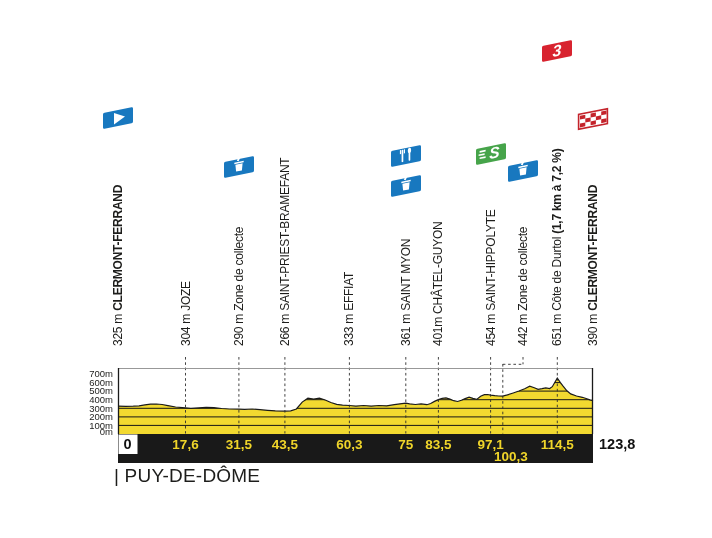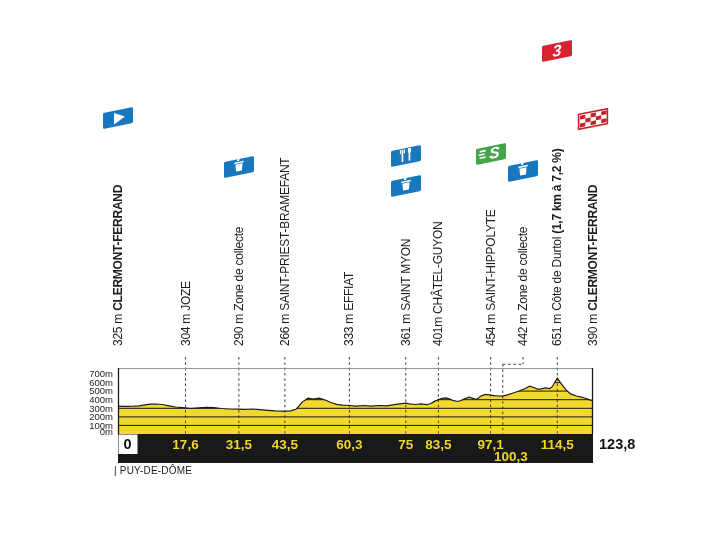--- a/index.html
+++ b/index.html
@@ -9,21 +9,21 @@
   }
   .canvas svg{position:absolute;left:0;top:0;}
   .wp-label{
     position:absolute;transform-origin:0 0;transform:rotate(-90deg);
     white-space:nowrap;font-size:12px;line-height:14px;letter-spacing:-0.25px;
     color:#1d1d1b;
   }
   .wp-label .bold{font-weight:bold;}
   .wp-icon{position:absolute;width:34px;height:28px;}
   .dept{
-    position:absolute;left:114px;top:465px;font-size:10px;color:#1d1d1b;
+    position:absolute;left:114px;top:465px;font-size:19px;color:#1d1d1b;
     letter-spacing:0.2px;
   }
 </style>
 </head>
 <body>
 
 <div class="canvas">
   <svg id="chart-svg" width="712" height="538">
       <defs>
         <clipPath id="tc">

